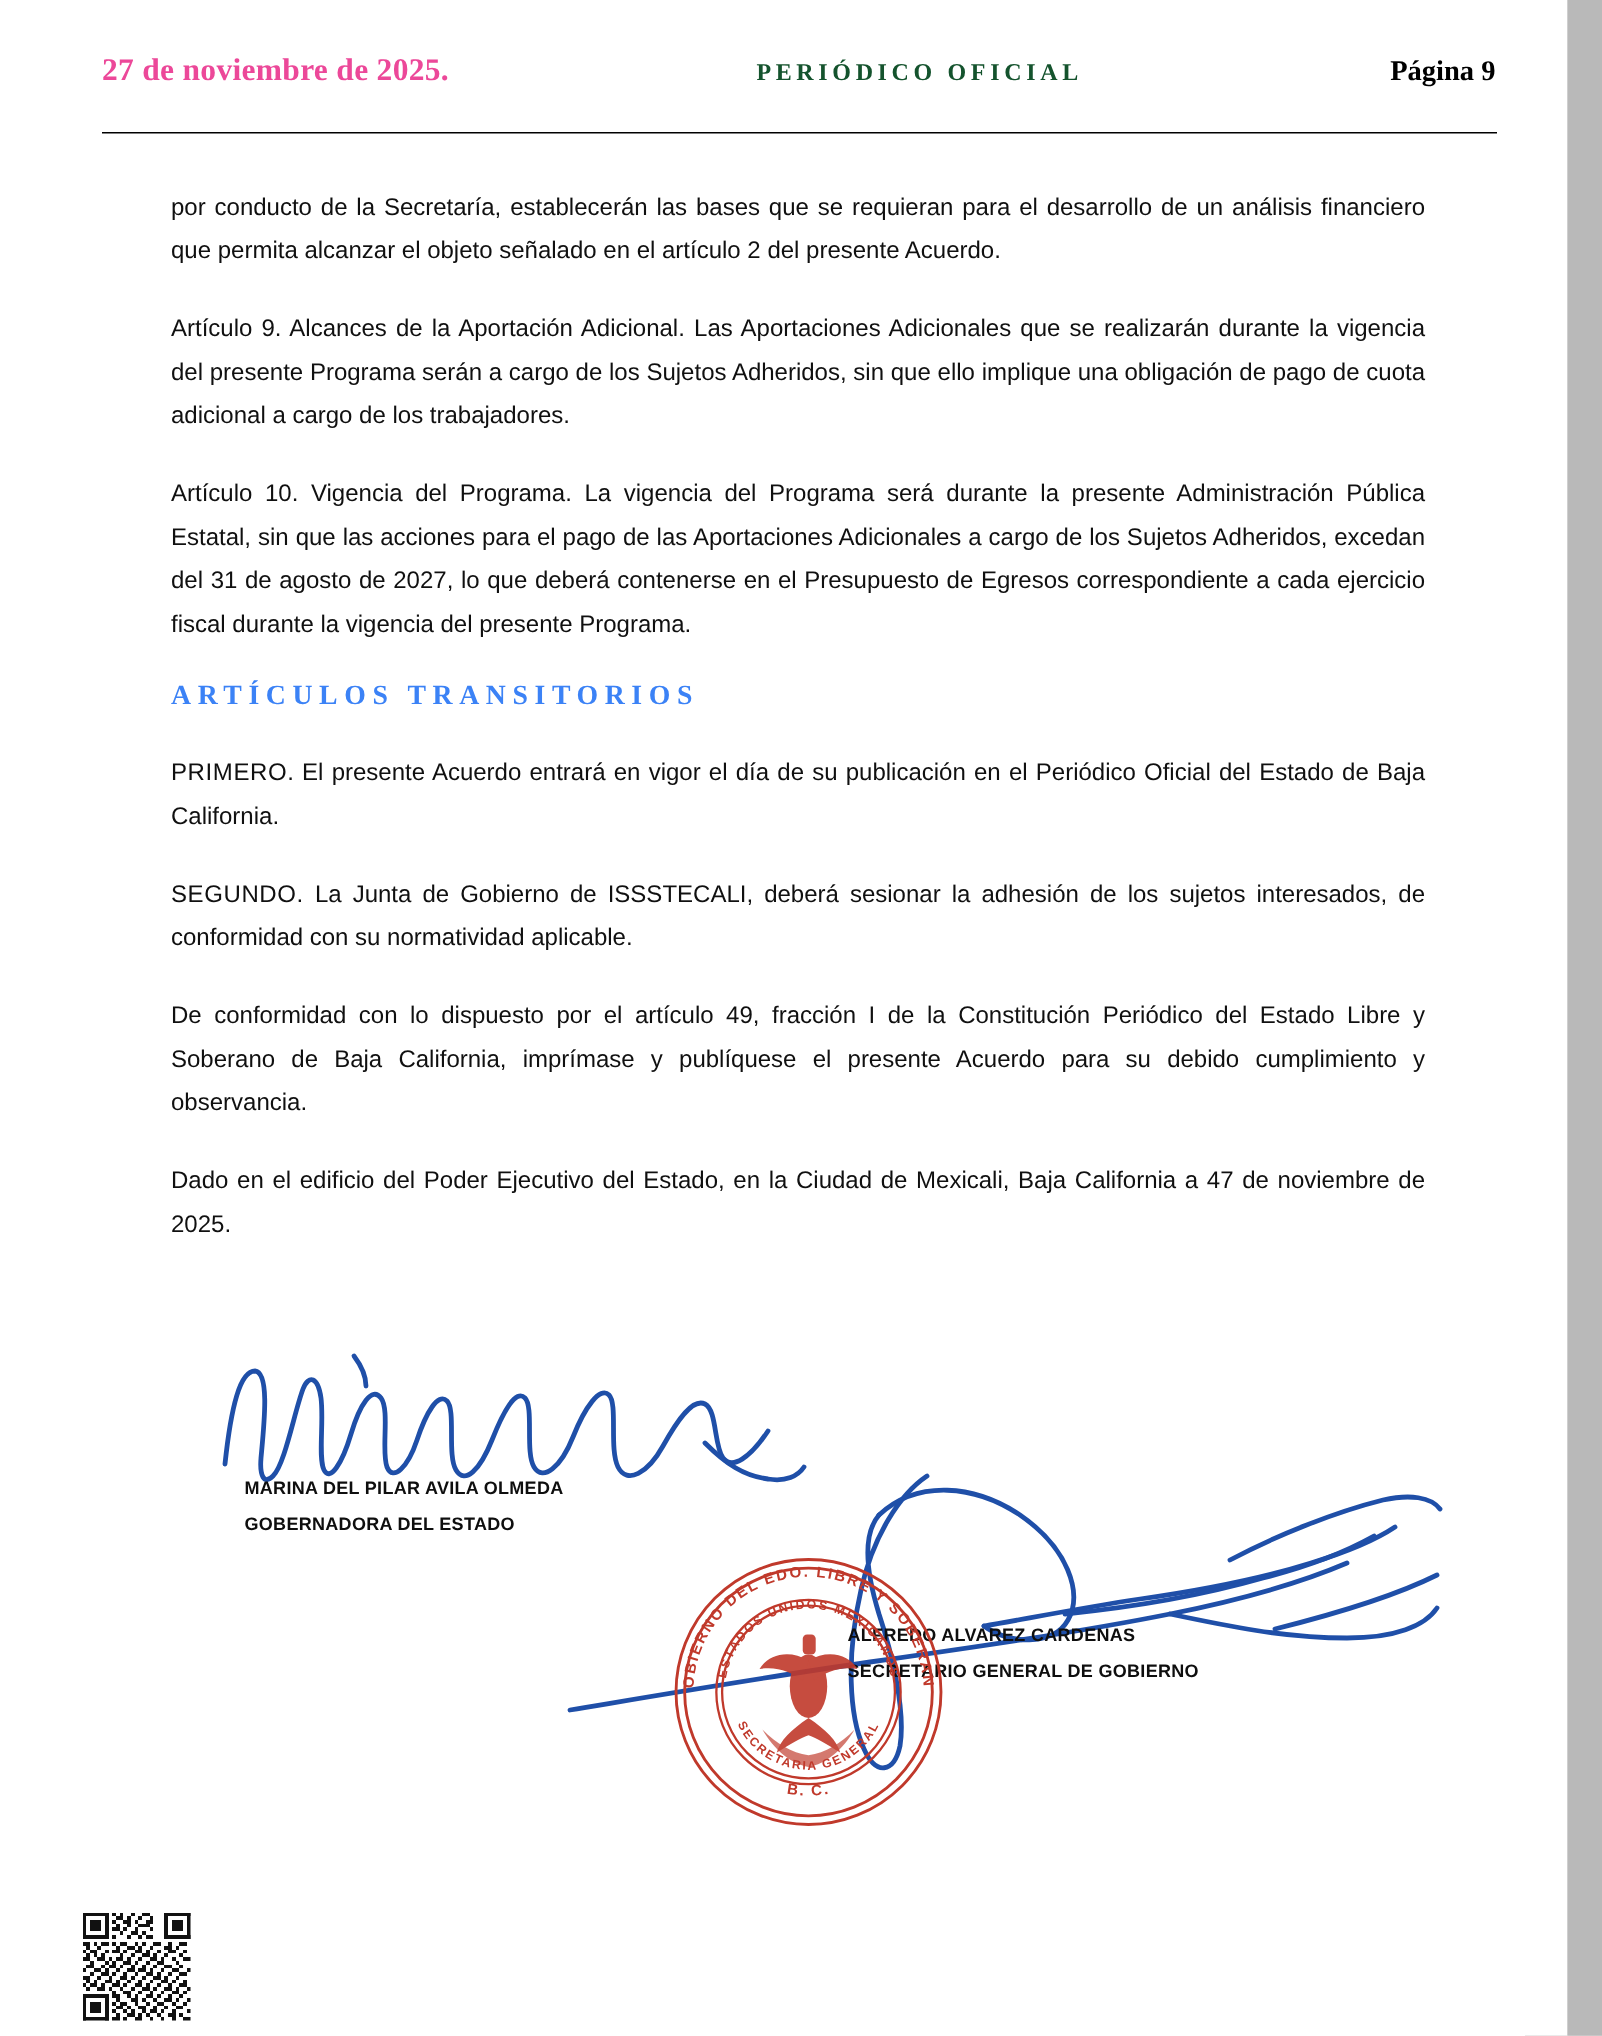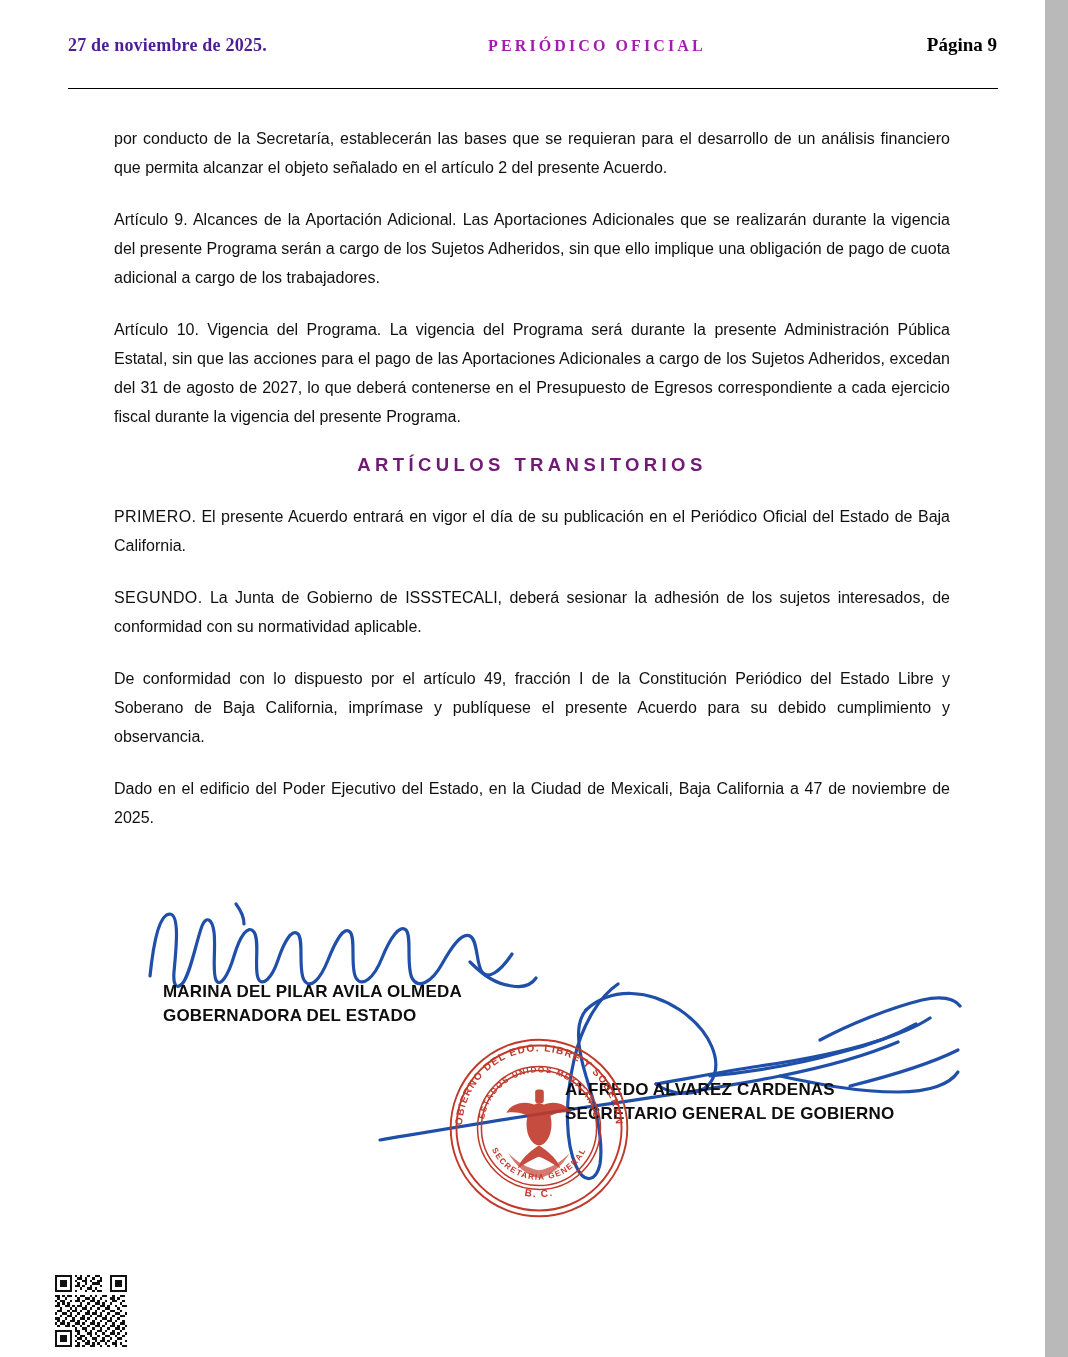--- a/index.html
+++ b/index.html
@@ -36,31 +36,31 @@
     top: 34px;
     left: 68px;
     right: 48px;
     height: 26px;
     display: flex;
     align-items: baseline;
     justify-content: space-between;
   }
   .header-date {
     font-family: "Liberation Serif", serif;
-    font-size: 18px;
-    font-weight: bold;
-    color: #4c1d95;
+    font-size: 21px;
+    font-weight: bold;
+    color: #ec4899;
     letter-spacing: 0.2px;
   }
   .header-title {
     font-family: "Liberation Serif", serif;
     font-size: 16px;
     font-weight: bold;
     letter-spacing: 3.1px;
-    color: #a21caf;
+    color: #14532d;
   }
   .header-page {
     font-family: "Liberation Serif", serif;
     font-size: 19px;
     font-weight: bold;
     color: #000;
   }
   .header-rule {
     position: absolute;
     top: 88px;
@@ -83,47 +83,47 @@
     font-size: 16px;
     line-height: 29px;
     color: #101010;
     text-align: justify;
     text-justify: inter-word;
     hyphens: none;
   }
   p.para b { font-weight: normal; }
   .section-title {
     margin: 6px 0 26px 0;
-    text-align: center;
-    font-family: Liberation Sans, sans-serif;
+    text-align: left;
+    font-family: Liberation Serif, serif;
     font-size: 18.5px;
     font-weight: bold;
     letter-spacing: 4.4px;
-    color: #701a75;
+    color: #3b82f6;
   }
   .spaced-strong {
     font-weight: bold;
     letter-spacing: 0.4px;
   }
 
   
   .signatures {
     position: absolute;
     top: 900px;
     left: 0;
     width: 1045px;
     height: 340px;
   }
   .sig {
     position: absolute;
     text-align: left;
   }
   .sig-name, .sig-role {
     font-family: "Liberation Sans", sans-serif;
-    font-size: 17px;
+    font-size: 12px;
     font-weight: bold;
     color: #0e0e0e;
     letter-spacing: 0.2px;
     white-space: nowrap;
     line-height: 24px;
   }
   .sig-left { top: 80px; left: 163px; }
   .sig-right { top: 178px; left: 565px; }
 
   .ink {

